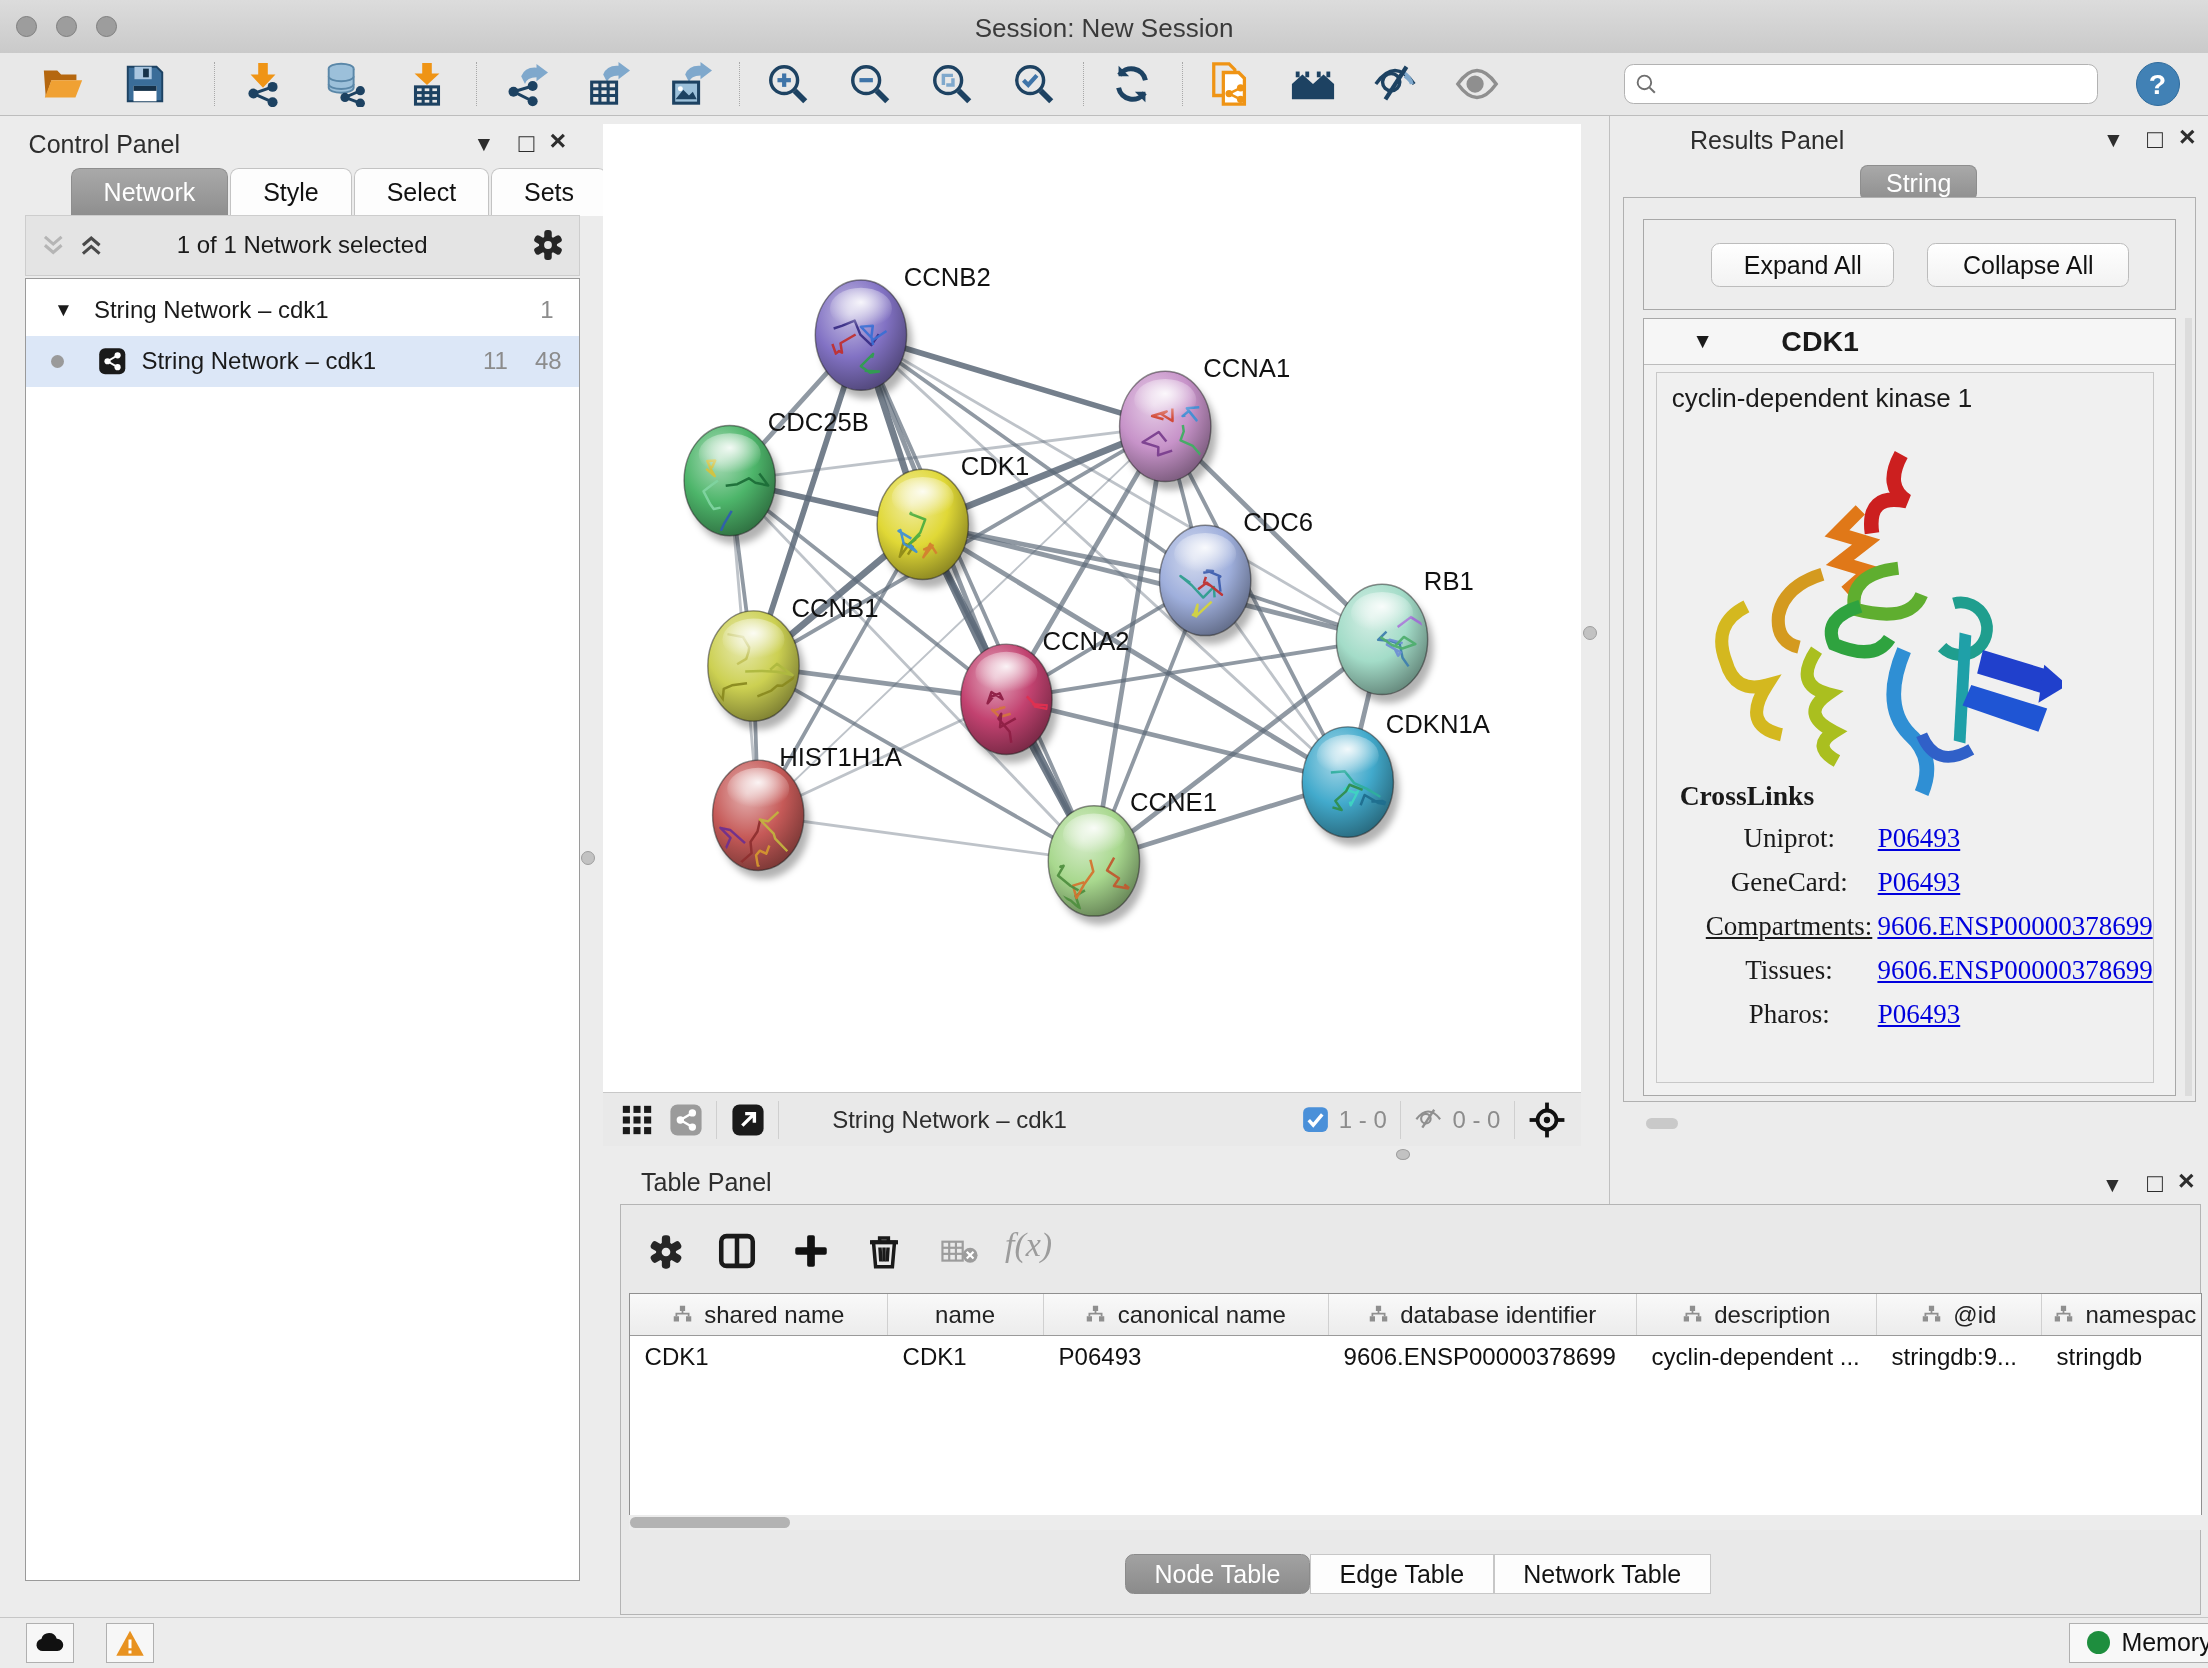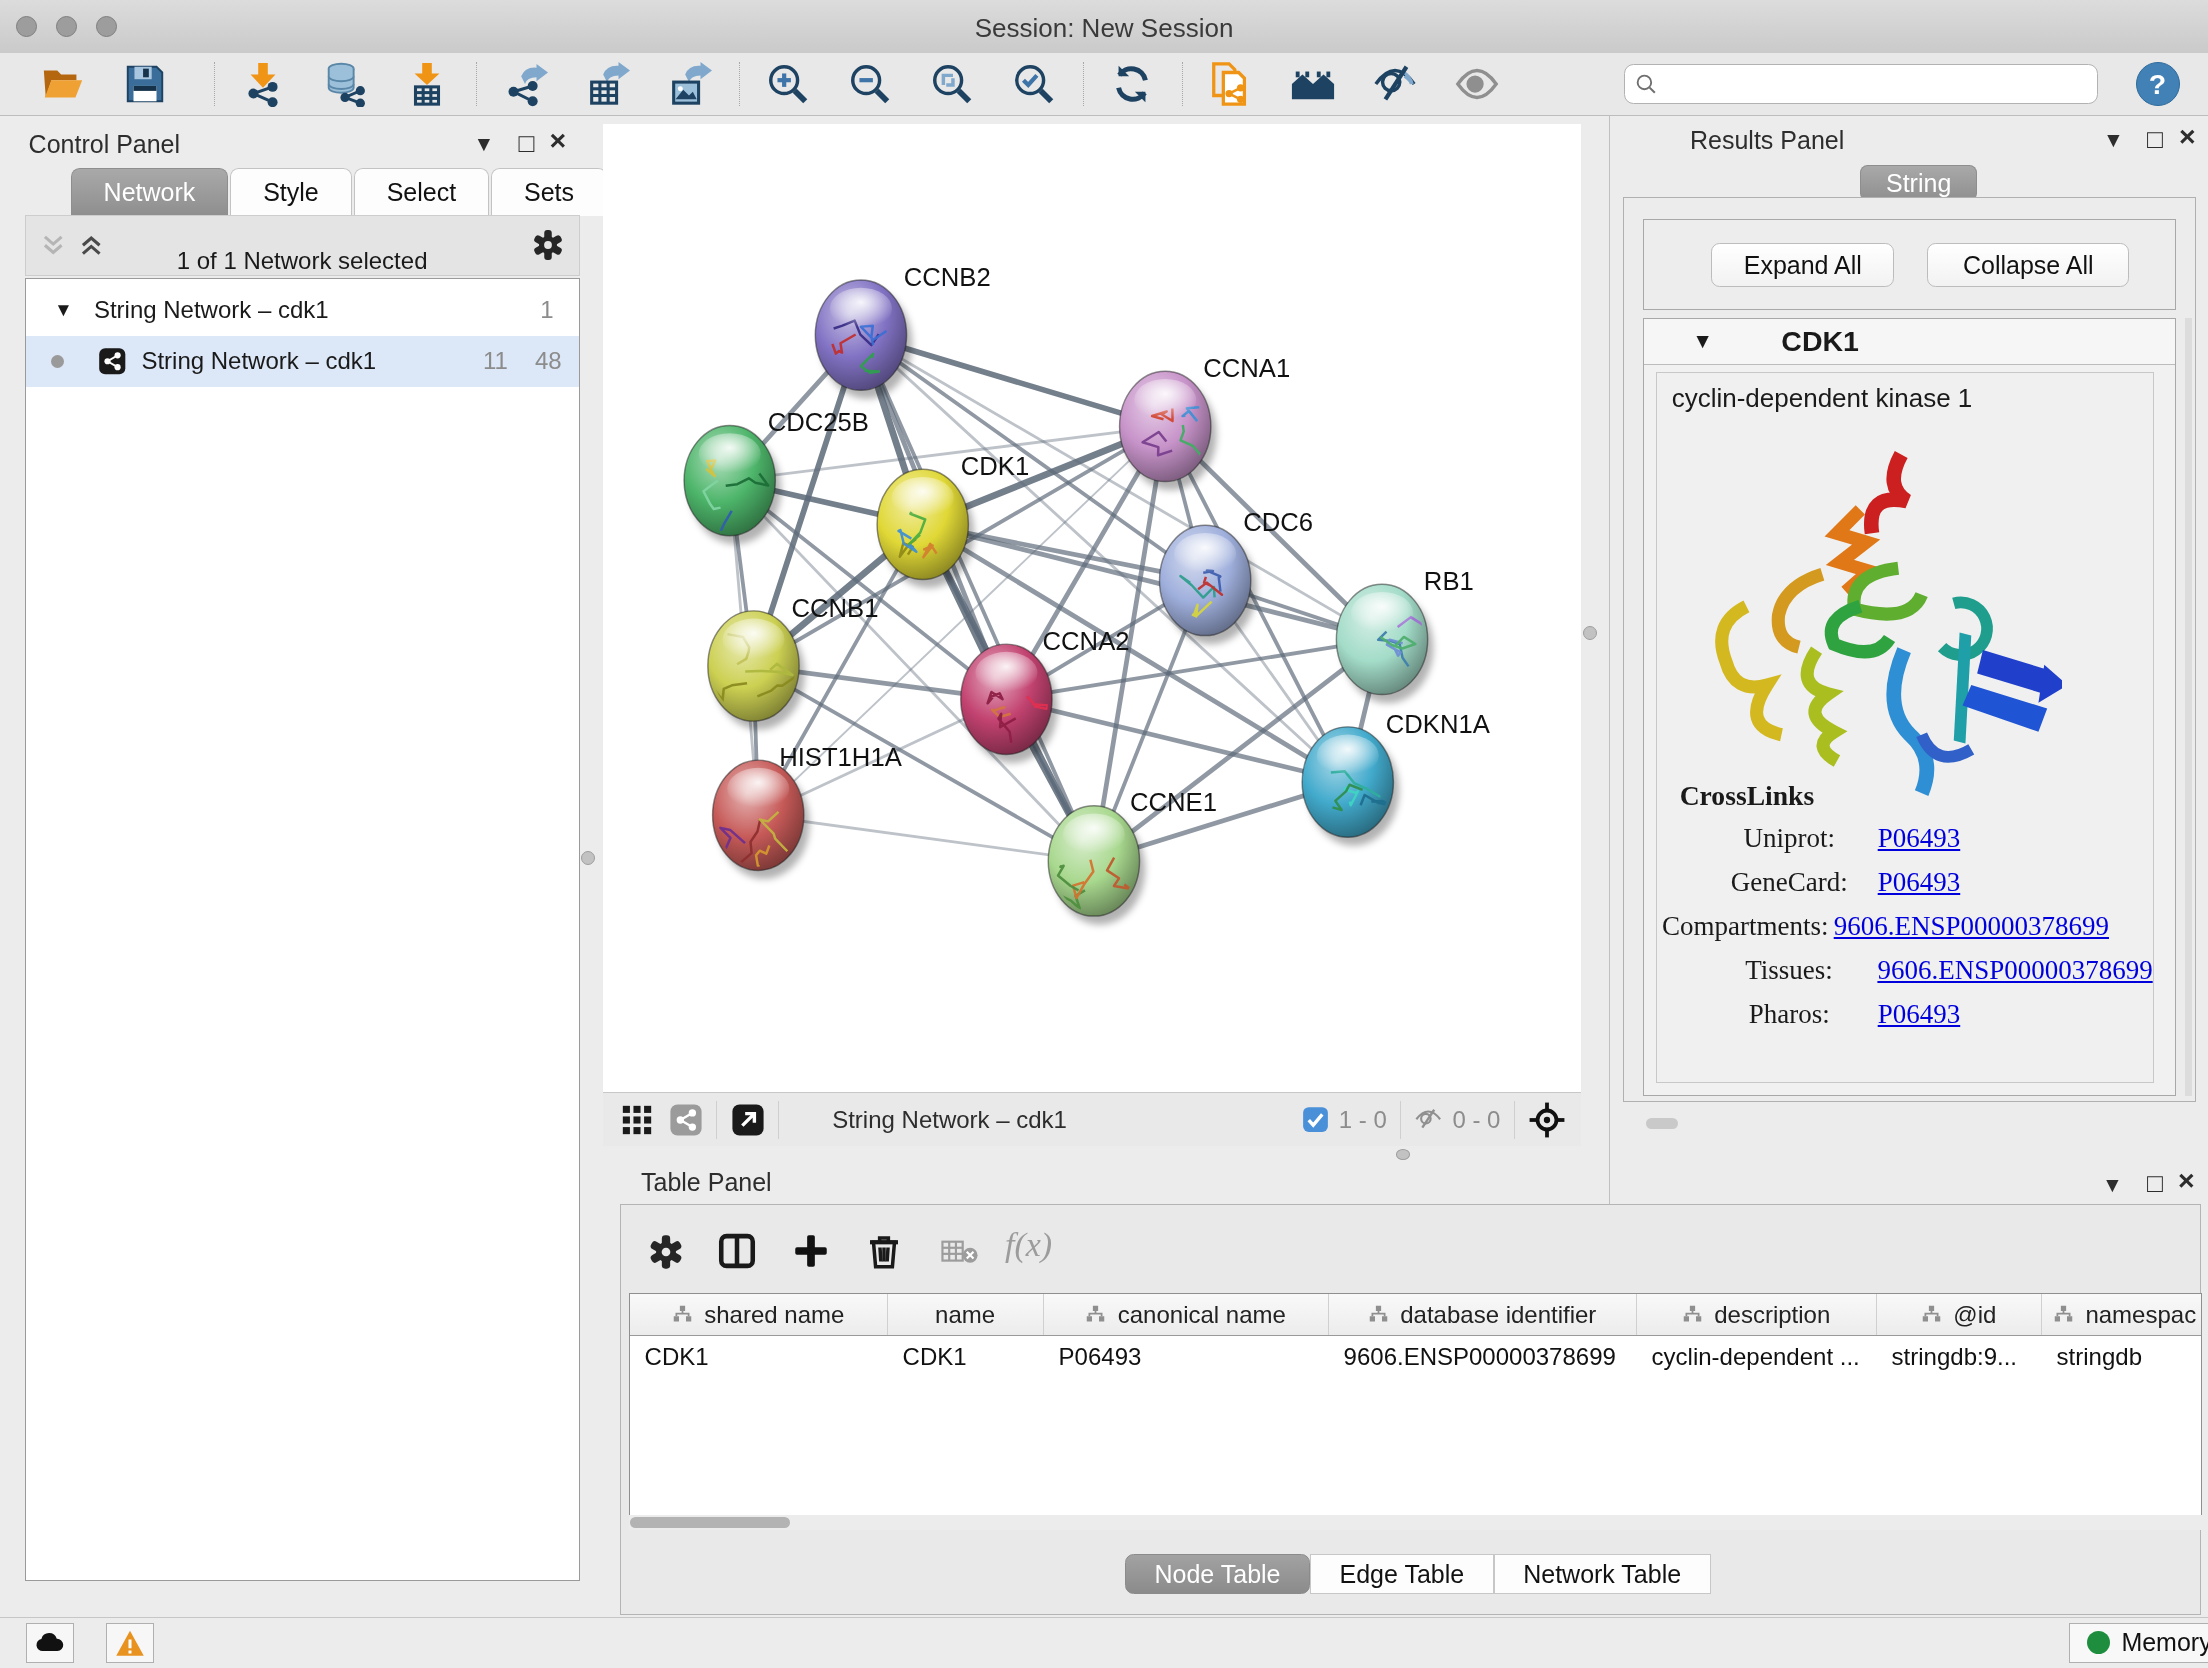--- a/index.html
+++ b/index.html
@@ -255,21 +255,21 @@
         <div class="tab">Sets</div>
       </div>
 
     <div class="abs" style="left:17px;top:93px;width:555px;height:61px;background:#e4e4e4;border:1px solid #cdcdcd;">
       <svg class="abs" style="left:13.3px;top:15px;" width="28.5" height="28.5" viewBox="0 0 24 24">
         <path d="M5 5l7 6 7-6M5 12l7 6 7-6" fill="none" stroke="#b5b5b5" stroke-width="2.6"></path>
       </svg>
       <svg class="abs" style="left:51px;top:15px;" width="28.5" height="28.5" viewBox="0 0 24 24">
         <path d="M5 19l7-6 7 6M5 12l7-6 7 6" fill="none" stroke="#4a4a4a" stroke-width="2.6"></path>
       </svg>
-      <span class="abs" style="left:0;top:31px;width:100%;text-align:center;font-size:24px;">1 of 1 Network selected</span>
+      <span class="abs" style="left:0;top:15px;width:100%;text-align:center;font-size:24px;">1 of 1 Network selected</span>
       <svg class="abs" style="left:504px;top:11.4px;" width="36" height="36" viewBox="0 0 24 24">
         <g fill="#262626">
             <rect x="9.5" y="2" width="5" height="20" rx="2"></rect>
             <rect x="9.5" y="2" width="5" height="20" rx="2" transform="rotate(60 12 12)"></rect>
             <rect x="9.5" y="2" width="5" height="20" rx="2" transform="rotate(120 12 12)"></rect>
             <circle cx="12" cy="12" r="6"></circle>
           </g>
         <circle cx="12" cy="12" r="2.6" fill="#e4e4e4"></circle>
       </svg>
     </div>
@@ -663,21 +663,21 @@
           <div id="crosslinks" class="abs serif" style="left:0;top:443px;width:100%;">
               <div style="display: flex; height: 44px; align-items: center;">
                 <span class="xl-label" style="margin-left: 44px; width: 177px;">Uniprot:</span>
                 <span class="xl-link">P06493</span>
               </div>
               <div style="display: flex; height: 44px; align-items: center;">
                 <span class="xl-label" style="margin-left: 44px; width: 177px;">GeneCard:</span>
                 <span class="xl-link">P06493</span>
               </div>
               <div style="display: flex; height: 44px; align-items: center;">
-                <span class="xl-label" style="width: 177px;">Compartments:</span>
+                <span class="xl-label" style="margin-left: 44px; width: 177px; text-decoration: underline;">Compartments:</span>
                 <span class="xl-link">9606.ENSP00000378699</span>
               </div>
               <div style="display: flex; height: 44px; align-items: center;">
                 <span class="xl-label" style="margin-left: 44px; width: 177px;">Tissues:</span>
                 <span class="xl-link">9606.ENSP00000378699</span>
               </div>
               <div style="display: flex; height: 44px; align-items: center;">
                 <span class="xl-label" style="margin-left: 44px; width: 177px;">Pharos:</span>
                 <span class="xl-link">P06493</span>
               </div>

